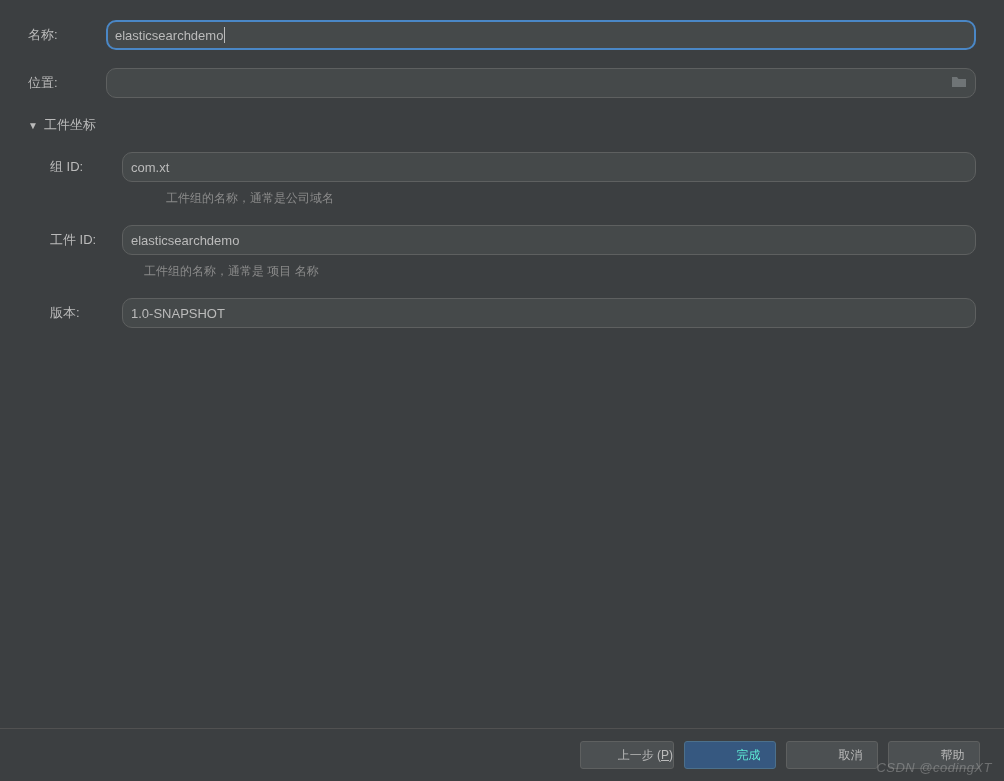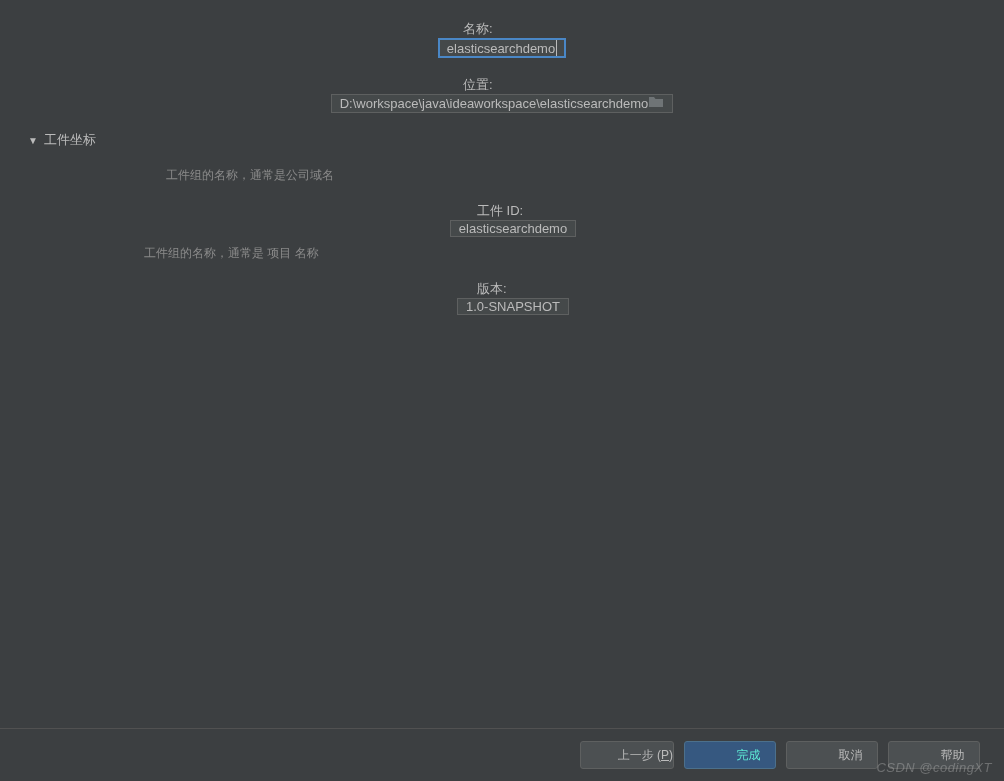--- a/index.html
+++ b/index.html
@@ -43,38 +43,37 @@
   font-size: 14px;
 }
 .content {
   flex: 1;
   padding: 20px 28px 10px 28px;
 }
 .row {
   display: flex;
   align-items: center;
   margin-bottom: 18px;
-  flex-direction: column;
 }
 .row .label {
   width: 78px;
   color: #bbbbbb;
   flex-shrink: 0;
 }
 .input {
   flex: 1;
   background: #45494a;
   border: 1px solid #5e6060;
   height: 30px;
   padding: 0 8px;
   color: #bbbbbb;
   font-size: 13px;
   display: flex;
   align-items: center;
-  border-radius: 0;
+  border-radius: 10px;
 }
 .input.focused {
   border: 2px solid #4a87c6;
   background: #45494a;
   padding: 0 7px;
 }
 .input .cursor {
   width: 1px;
   height: 16px;
   background: #bbbbbb;
@@ -151,36 +150,41 @@
       <div class="label">名称:</div>
       <div class="input focused">
         <span>elasticsearchdemo</span>
           <span class="cursor"></span>
       </div>
     </div>
 
     <div class="row">
       <div class="label">位置:</div>
       <div class="input">
-        <span>D:\workspace\java\ideaworkspace\elasticsearchdemo</span>
         <span class="folder-icon">
           <svg width="16" height="14" viewBox="0 0 16 14">
               <path d="M1 2 h5 l1.5 2 H15 v8 H1 z" fill="#6f7476"></path>
             </svg>
         </span>
       </div>
     </div>
 
     <div class="section-header">
       <span class="triangle">▼</span>
       <span>工件坐标</span>
     </div>
 
     <div class="artifact indent-block">
 
+      <div class="row">
+        <div class="label">组 ID:</div>
+        <div class="input">
+          <span>com.xt</span>
+        </div>
+      </div>
       <div class="hint" style="">工件组的名称，通常是公司域名</div>
 
       <div class="row">
         <div class="label">工件 ID:</div>
         <div class="input">
           <span>elasticsearchdemo</span>
         </div>
       </div>
       <div class="hint" style="margin-left:94px">工件组的名称，通常是 项目 名称</div>
 

